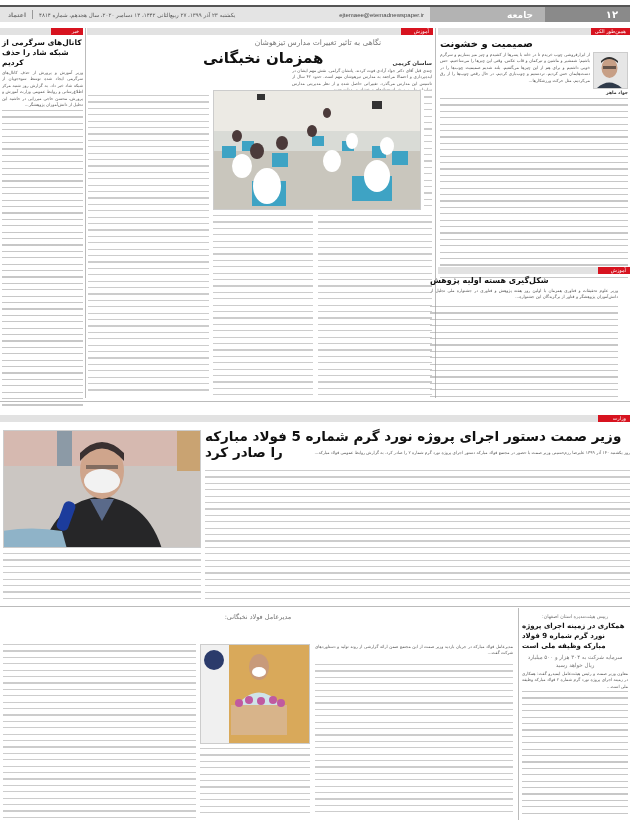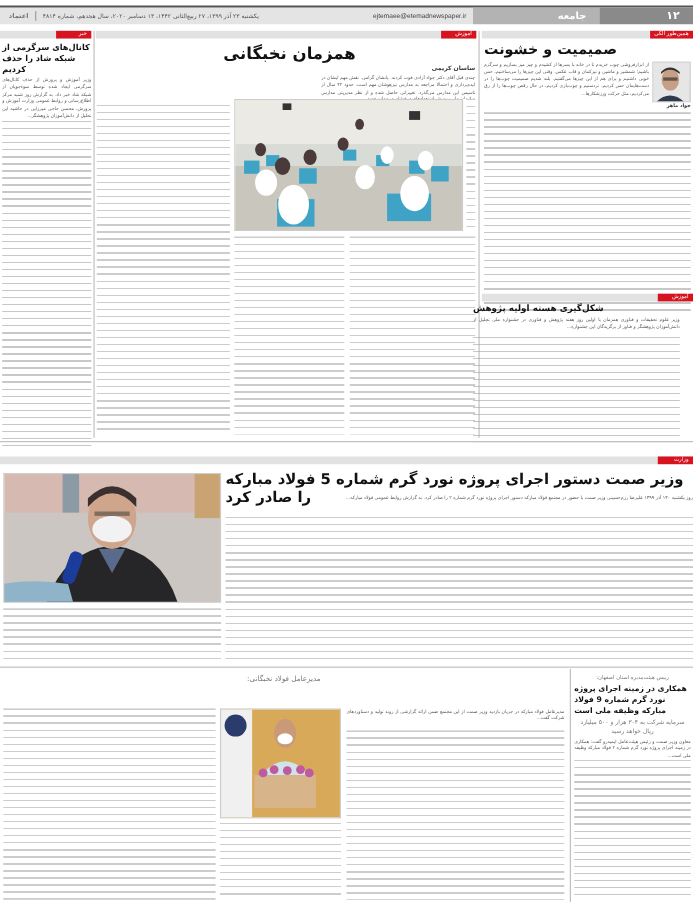--- a/index.html
+++ b/index.html
@@ -44,21 +44,21 @@
   <span class="tag">آموزش</span>
 </div>
 <div class="abs bar" style="left:0;top:28px;width:83px">
   <span class="tag">خبر</span>
 </div>
 
 <div class="abs vline" style="left:435px;top:28px;height:370px"></div>
 <div class="abs vline" style="left:85px;top:28px;height:370px"></div>
 
 <div class="abs" style="left:440px;top:38px;width:188px">
-  <div class="h-big" style="font-size:13px;margin-bottom:3px">صمیمیت و خشونت</div>
+  <div class="h-big" style="font-size:10px;margin-bottom:3px">صمیمیت و خشونت</div>
   <div style="display:flex;direction:rtl;gap:3px">
     <div style="width:35px;flex:none">
       <div class="photo" style="width:35px;height:37px;background:linear-gradient(#ddd,#bbb)">
         <svg width="35" height="37" viewBox="0 0 35 37">
             <rect width="35" height="37" fill="#e6e6e6"></rect>
             <ellipse cx="17.5" cy="15" rx="8" ry="10" fill="#c79f86"></ellipse>
             <path d="M9 10 Q17 2 26 10 L26 8 Q17 0 9 8Z" fill="#333"></path>
             <rect x="11" y="13" width="13" height="3" fill="#222" opacity=".6"></rect>
             <path d="M3 37 Q17 22 32 37Z" fill="#2f3a4a"></path>
           </svg>
@@ -73,20 +73,21 @@
 <div class="abs bar" style="left:438px;top:267px;width:192px">
   <span class="tag">آموزش</span>
 </div>
 <div class="abs" style="left:430px;top:276px;width:188px">
   <div class="h-big" style="font-size:8px;margin-bottom:3px">شکل‌گیری هسته اولیه پژوهش</div>
   <div class="txt" style="height:18px">وزیر علوم تحقیقات و فناوری همزمان با اولین روز هفته پژوهش و فناوری در جشنواره ملی تجلیل از دانش‌آموزان پژوهشگر و فناور از برگزیدگان این جشنواره...</div>
   <div class="lines" style="height:96px;opacity:.55"></div>
 </div>
 
 <div class="abs" style="left:88px;top:38px;width:345px">
+  <div class="sub" style="font-size:7.5px;margin-left:115px">نگاهی به تاثیر تغییرات مدارس تیزهوشان</div>
   <div class="h-big" style="font-size:15px;margin-left:115px;margin-top:2px">همزمان نخبگانی</div>
 </div>
 <div class="abs photo" style="left:213px;top:90px;width:208px;height:120px">
   <svg width="208" height="120" viewBox="0 0 208 120">
     <rect width="208" height="120" fill="#d9dbd6"></rect>
     <rect y="0" width="208" height="40" fill="#eceae4"></rect>
     <polygon points="0,120 208,120 208,60 0,60" fill="#c9c6bd"></polygon>
     <g fill="#3ea3c4">
       <rect x="10" y="55" width="14" height="12"></rect>
         <rect x="30" y="50" width="12" height="10"></rect>

